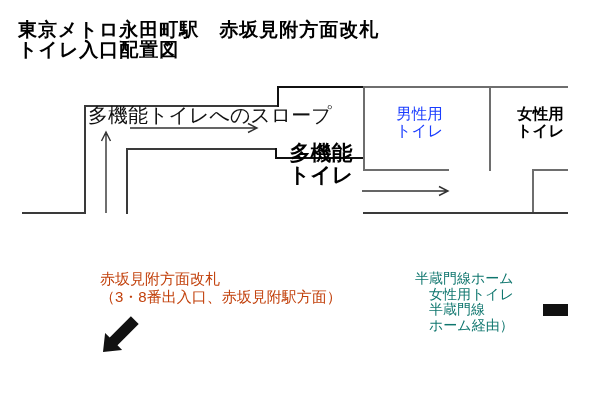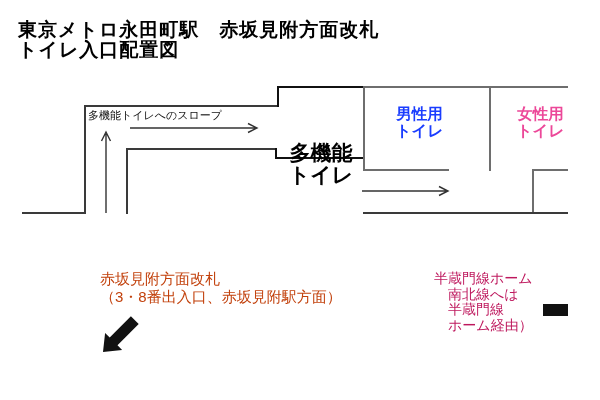--- a/index.html
+++ b/index.html
@@ -6,30 +6,30 @@
   .stage{
     position:relative;width:568px;height:400px;background:#ffffff;overflow:hidden;
     font-family:"Liberation Sans",sans-serif;color:#111;
   }
   .wall{position:absolute;background:#3a3a3a;}
   .wall.box{background:#111111;}
   .wall.gray{background:#6e6e6e;}
   .title{position:absolute;left:18px;top:20px;font-size:19px;font-weight:bold;
          line-height:20px;letter-spacing:1px;color:#000;white-space:nowrap;}
   .lbl{position:absolute;white-space:nowrap;}
-  .slope1{left:88px;top:107px;font-size:11px;line-height:16px;color:#111;}
+  .slope1{left:88px;top:107px;font-size:20px;line-height:16px;color:#111;}
   .multi{left:277px;top:110px;width:88px;text-align:center;
          font-size:21px;line-height:21.5px;font-weight:bold;color:#000;margin-top:32px;}
   .mens{left:356px;top:106px;width:127px;text-align:center;
-        font-size:15.5px;line-height:16.5px;font-weight:bold;color:#1a3dff;}
+        font-size:15.5px;line-height:16.5px;font-weight:normal;color:#1a3dff;}
   .womens{left:487px;top:106px;width:107px;text-align:center;
-          font-size:15.5px;line-height:16.5px;font-weight:bold;color:#ec4899;}
+          font-size:15.5px;line-height:16.5px;font-weight:bold;color:#000000;}
   .slope2{left:233px;top:176px;font-size:12.5px;line-height:12.5px;color:#808080;}
   .gate{left:100px;top:270px;font-size:15px;line-height:17.5px;color:#c2410c;}
-  .platform{left:434px;top:271px;font-size:14px;line-height:15.5px;color:#be185d;}
+  .platform{left:415px;top:271px;font-size:14px;line-height:15.5px;color:#0f766e;}
   .platform .indent{padding-left:14px;}
   svg.overlay{position:absolute;left:0;top:0;}
 </style>
 </head>
 <body>
 
 <div class="stage">
 
   <div class="title">
     <div>東京メトロ永田町駅　赤坂見附方面改札</div>
@@ -86,18 +86,18 @@
   </div>
 
 
   <div class="lbl gate">
     <div>赤坂見附方面改札</div>
     <div>（3・8番出入口、赤坂見附駅方面）</div>
   </div>
 
   <div class="lbl platform">
     <div>半蔵門線ホーム</div>
-    <div class="indent">南北線へは</div>
+    <div class="indent">女性用トイレ</div>
     <div class="indent">半蔵門線</div>
     <div class="indent">ホーム経由）</div>
   </div>
 
 </div>
 
 </body></html>

